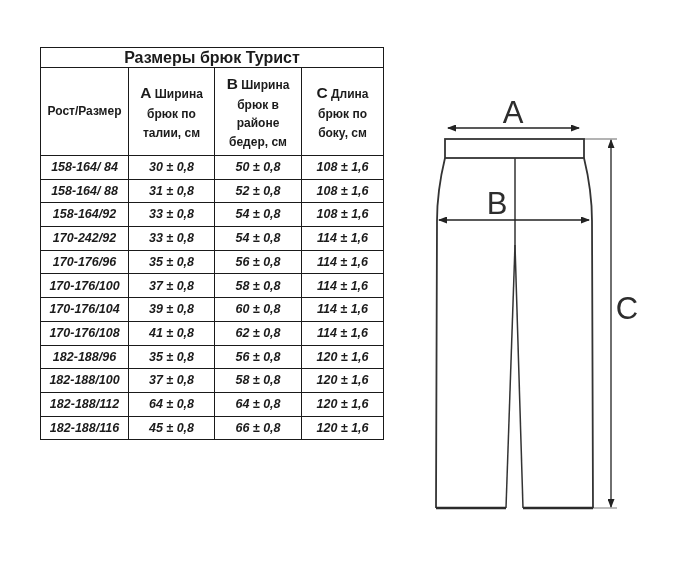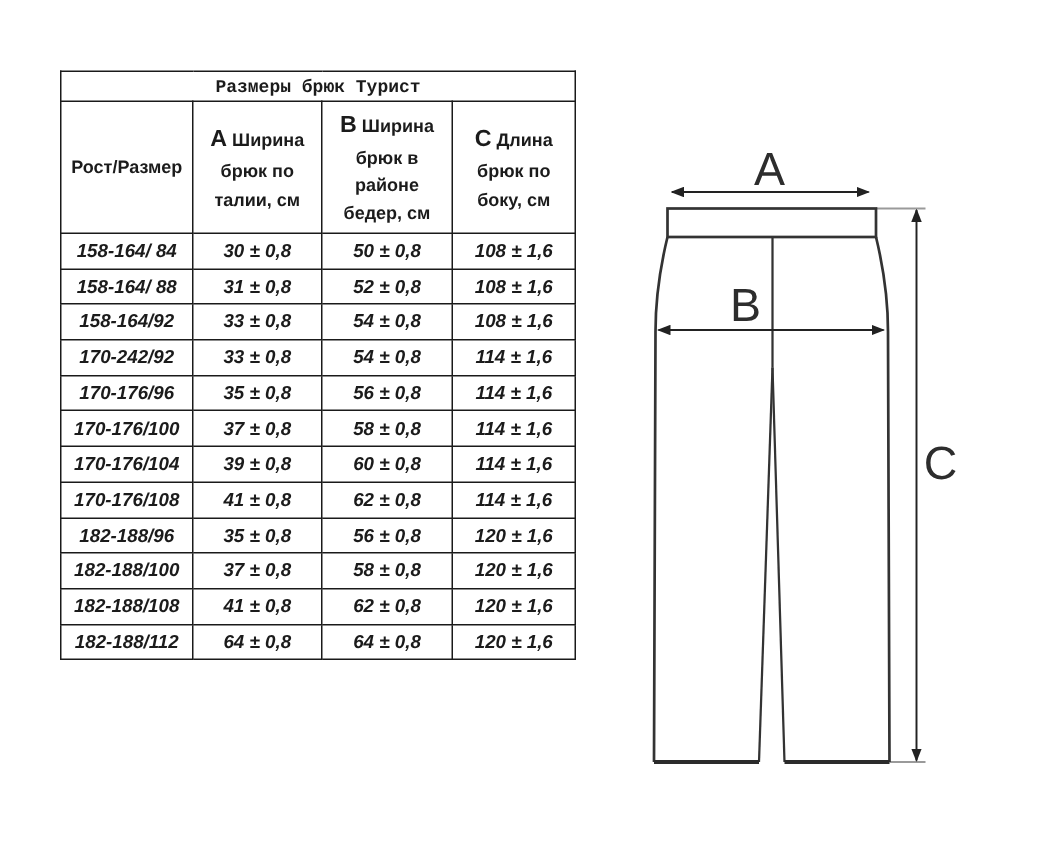--- a/index.html
+++ b/index.html
@@ -23,23 +23,22 @@
   }
   td, th {
     border: 1.6px solid #1a1a1a;
     text-align: center;
     vertical-align: middle;
     font-weight: 700;
     color: #1b1b1b;
   }
   .title-cell {
     height: 20px;
-    font-size: 12px;
+    font-size: 16px;
     line-height: 1.0;
-    font-family: Liberation Mono, monospace;
   }
   th.col-head {
     height: 88px;
     font-size: 12px;
     line-height: 1.55;
     padding: 2px 6px;
   }
   th .dim-letter {
     font-size: 15.5px;
     font-weight: 700;
@@ -152,29 +151,29 @@
           <td>56 ± 0,8</td>
           <td>120 ± 1,6</td>
         </tr>
         <tr>
           <td>182-188/100</td>
           <td>37 ± 0,8</td>
           <td>58 ± 0,8</td>
           <td>120 ± 1,6</td>
         </tr>
         <tr>
-          <td>182-188/108</td>
-          <td>41 ± 0,8</td>
-          <td>62 ± 0,8</td>
-          <td>120 ± 1,6</td>
-        </tr>
-        <tr>
           <td>182-188/112</td>
           <td>64 ± 0,8</td>
           <td>64 ± 0,8</td>
+          <td>120 ± 1,6</td>
+        </tr>
+        <tr>
+          <td>182-188/116</td>
+          <td>45 ± 0,8</td>
+          <td>66 ± 0,8</td>
           <td>120 ± 1,6</td>
         </tr>
       </tbody>
   </table>
 </div>
 
 <div class="diagram-wrap">
   <svg width="250" height="440" viewBox="0 0 250 440">
     <defs>
       <marker id="arr" markerWidth="9" markerHeight="7" refX="8" refY="3.5" orient="auto-start-reverse" markerUnits="userSpaceOnUse">

